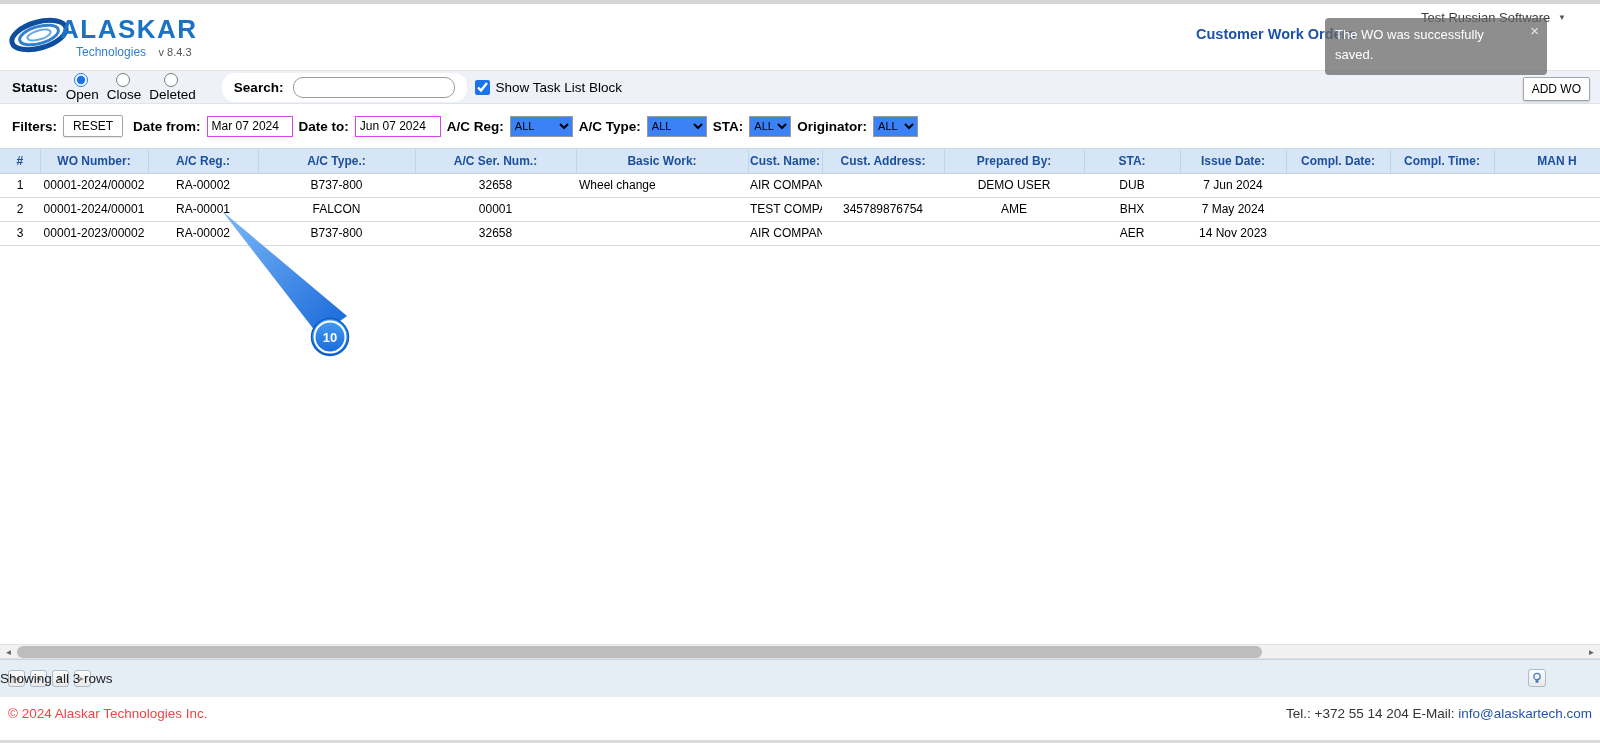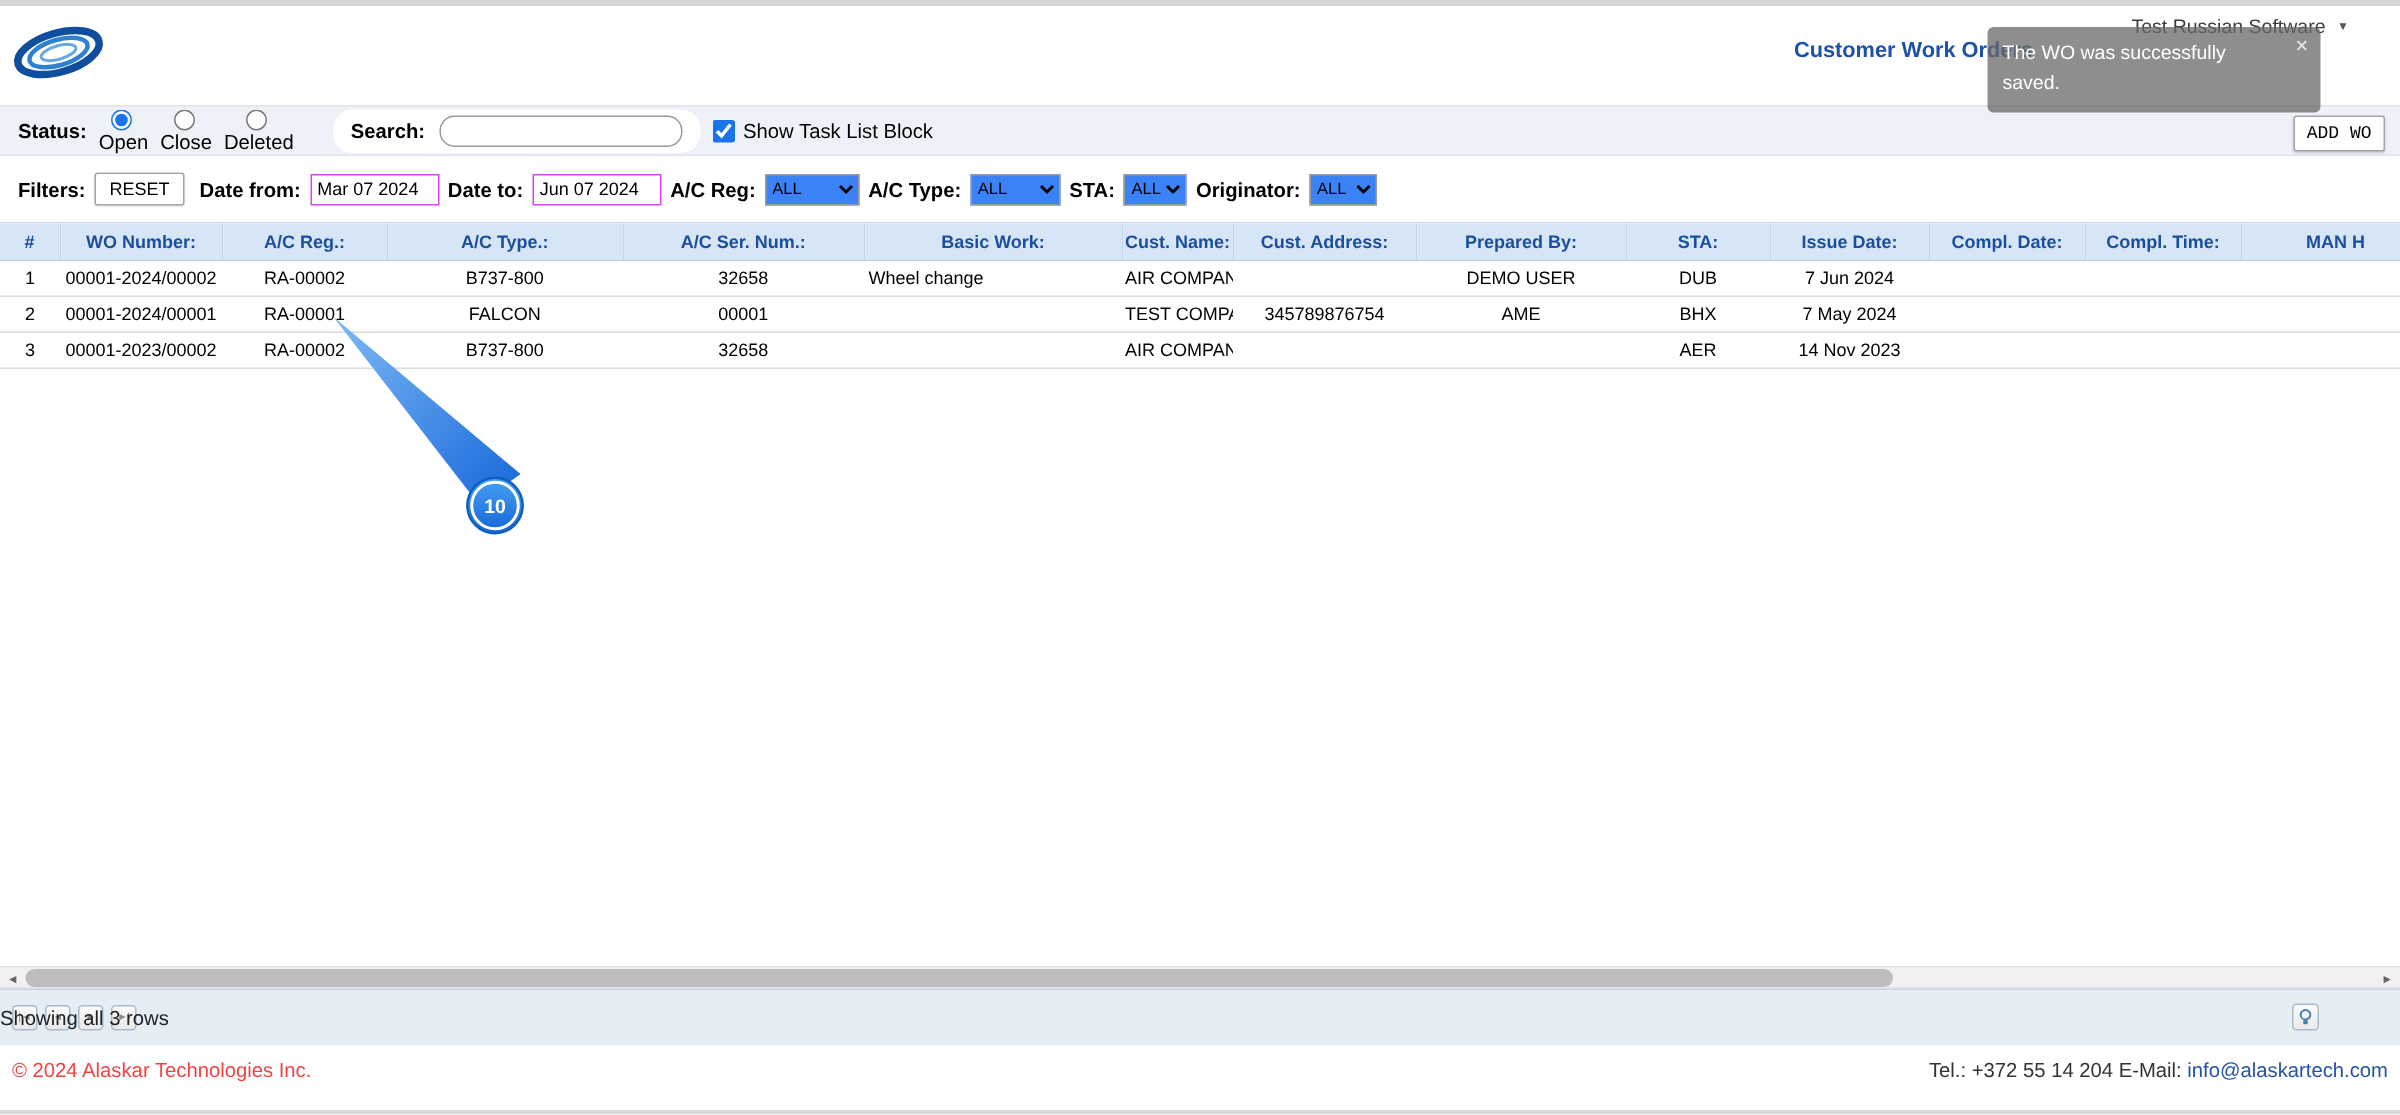--- a/index.html
+++ b/index.html
@@ -37,21 +37,21 @@
   .radio-opt { display:flex; align-items:center; margin-right:8px; font-size:13.5px; cursor:pointer;flex-direction:column; }
   .radio-opt input { accent-color:#1a73e8; width:14px; height:14px; margin-right:3px; }
   .search-box { display:flex; align-items:center; background:#fff; border-radius:13px; padding:4px 12px 4px 12px; margin-left:18px; }
   .search-box .bar-label { margin-right:10px; }
   .search-input { width:162px; height:21px; border:1px solid #9a9a9a; border-radius:10px; font-size:12px;
                   padding:0 8px; outline:none; font-family:inherit; }
   .task-check { display:flex; align-items:center; margin-left:8px; font-size:13.5px; cursor:pointer; }
   .task-check input { accent-color:#1a73e8; width:15px; height:15px; margin-right:5px; }
   .add-wo-btn { position:absolute; right:10px; top:6px; background:#fff; border:1px solid #a5a5a5; border-radius:2px;
                 font-size:12px; padding:4px 8px; cursor:pointer; box-shadow:0 1px 2px rgba(0,0,0,.18);
-                font-family:Liberation Mono, monospace; white-space:nowrap; }
+                font-family:Liberation Sans, sans-serif; white-space:nowrap; }
 
   
   .filters-bar { position:absolute; left:0; top:104px; width:100%; height:44px; background:#fff;
                  display:flex; align-items:center; padding:0 12px;border-radius:20px; }
   .filters-bar > * { margin-right:6px; }
   .flabel { font-size:13.5px; font-weight:bold; white-space:nowrap; }
   .reset-btn { background:#fff; border:1px solid #a5a5a5; border-radius:2px; font-size:12px; padding:3px 9px;
                cursor:pointer; font-family:inherit; margin-right:10px; box-shadow:0 1px 1px rgba(0,0,0,.1); }
   .f-input { height:21px; border:1px solid #d946ef; font-size:12px; padding:0 4px; width:86px; font-family:inherit; }
   .f-select { height:21px; font-size:11px; font-family:inherit; border:1px solid #9a9a9a; background:#3b82f6; }
@@ -104,20 +104,27 @@
 
 <div class="app-header">
   <div class="logo-wrap">
     <svg width="66" height="48" viewBox="0 0 66 48">
       <g fill="none">
         <ellipse cx="33" cy="25" rx="28" ry="13" stroke="#0f4e9e" stroke-width="5" transform="rotate(-16 33 25)"></ellipse>
         <ellipse cx="33" cy="25" rx="20" ry="8.5" stroke="#2f80cf" stroke-width="3" transform="rotate(-16 33 25)"></ellipse>
         <ellipse cx="33" cy="25" rx="12" ry="4.5" stroke="#6aa9e0" stroke-width="2" transform="rotate(-16 33 25)"></ellipse>
       </g>
     </svg>
+    <div class="logo-text-block">
+      <div class="logo-title">ALASKAR</div>
+      <div>
+        <span class="logo-sub">Technologies</span>
+        <span class="logo-version">v 8.4.3</span>
+      </div>
+    </div>
   </div>
   <div class="page-title">Customer Work Orders</div>
   <div class="user-menu">
     <span>Test Russian Software</span>
     <span class="user-caret">▼</span>
   </div>
 </div>
 
 <div class="toast">
   <span>The WO was successfully saved.</span>

